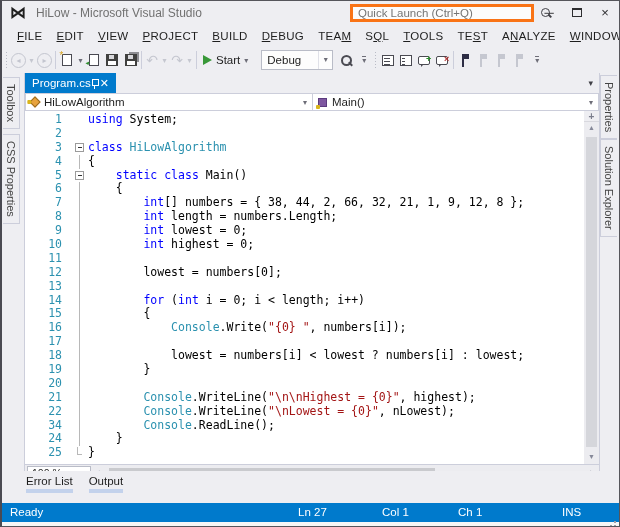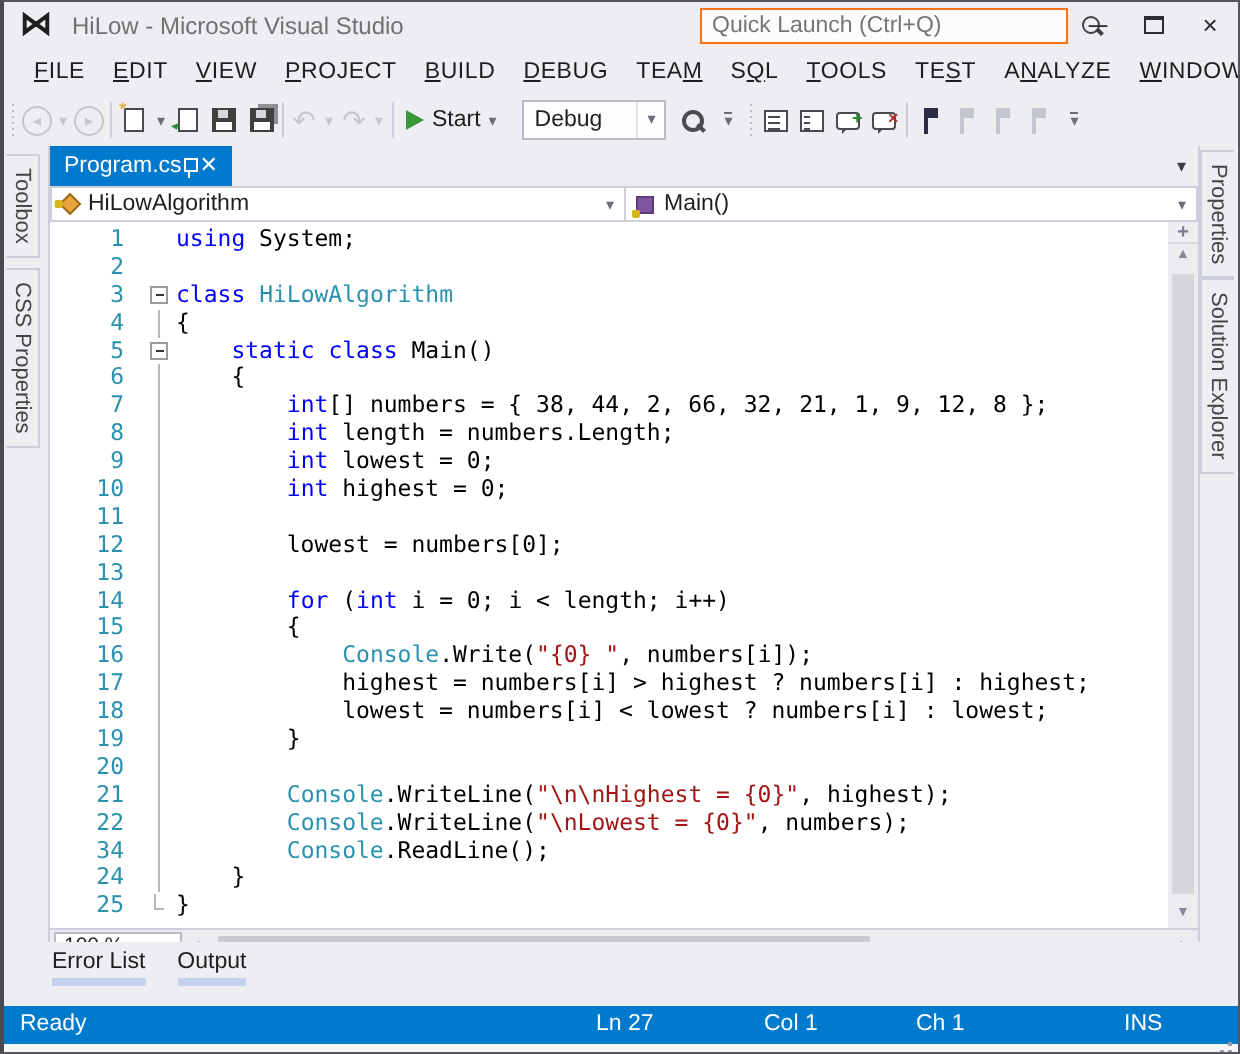--- a/index.html
+++ b/index.html
@@ -7,21 +7,21 @@
   body { font-family:"Liberation Sans", sans-serif; }
   .window {
     position:relative; width:620px; height:527px; background:#EEEEF2;
     border:1px solid #55555B; border-left:2px solid #4A4A52; overflow:hidden;
   }
   
   .titlebar { position:absolute; left:0; top:0; width:100%; height:24px; background:#EEEEF2; }
   .vs-logo { position:absolute; left:8px; top:3px; font-size:16px; font-weight:bold; color:#1E1E1E; line-height:18px; }
   .win-title { position:absolute; left:34px; top:5px; font-size:12px; color:#717171; }
   .quick-launch { position:absolute; left:348px; top:3px; width:184px; height:18px; background:#FCFCFC;
-    border:1px solid #f97316; font-size:11.5px; color:#9A9A9A; padding:0 5px; font-family:"Liberation Sans",sans-serif; }
+    border:3px solid #f97316; font-size:11.5px; color:#9A9A9A; padding:0 5px; font-family:"Liberation Sans",sans-serif; }
   .ql-glass { position:absolute; left:538px; top:6px; width:12px; height:12px; }
   .ql-glass::before { content:""; position:absolute; left:1px; top:1px; width:7px; height:7px; border:1.5px solid #3F3F46; border-radius:50%; }
   .ql-glass::after { content:""; position:absolute; left:8px; top:8px; width:4px; height:1.5px; background:#3F3F46; transform:rotate(45deg); }
   .winbtns { position:absolute; right:6px; top:4px; display:flex; gap:12px; align-items:center; }
   .winbtn { width:16px; height:16px; text-align:center; color:#2D2D30; font-size:13px; line-height:16px; cursor:default; }
   .btn-max i { display:inline-block; width:10px; height:9px; border:1px solid #2D2D30; border-top-width:2px; margin-top:3px; }
   
   .menubar { position:absolute; left:0; top:24px; width:100%; height:22px; display:flex; align-items:center; padding-left:8px; }
   .menu-item { font-size:11.5px; color:#1E1E1E; padding:3px 7px; letter-spacing:.3px; }
   .menu-item u { text-decoration:underline; }
@@ -282,26 +282,26 @@
       <div class="code-line"><span class="ln">7</span><span class="fold"><span class="fold-line"></span></span><span class="code"><span class="c-p">        </span><span class="c-k">int</span><span class="c-p">[] numbers = { 38, 44, 2, 66, 32, 21, 1, 9, 12, 8 };</span></span></div>
       <div class="code-line"><span class="ln">8</span><span class="fold"><span class="fold-line"></span></span><span class="code"><span class="c-p">        </span><span class="c-k">int</span><span class="c-p"> length = numbers.Length;</span></span></div>
       <div class="code-line"><span class="ln">9</span><span class="fold"><span class="fold-line"></span></span><span class="code"><span class="c-p">        </span><span class="c-k">int</span><span class="c-p"> lowest = 0;</span></span></div>
       <div class="code-line"><span class="ln">10</span><span class="fold"><span class="fold-line"></span></span><span class="code"><span class="c-p">        </span><span class="c-k">int</span><span class="c-p"> highest = 0;</span></span></div>
       <div class="code-line"><span class="ln">11</span><span class="fold"><span class="fold-line"></span></span><span class="code"></span></div>
       <div class="code-line"><span class="ln">12</span><span class="fold"><span class="fold-line"></span></span><span class="code"><span class="c-p">        lowest = numbers[0];</span></span></div>
       <div class="code-line"><span class="ln">13</span><span class="fold"><span class="fold-line"></span></span><span class="code"></span></div>
       <div class="code-line"><span class="ln">14</span><span class="fold"><span class="fold-line"></span></span><span class="code"><span class="c-p">        </span><span class="c-k">for</span><span class="c-p"> (</span><span class="c-k">int</span><span class="c-p"> i = 0; i &lt; length; i++)</span></span></div>
       <div class="code-line"><span class="ln">15</span><span class="fold"><span class="fold-line"></span></span><span class="code"><span class="c-p">        {</span></span></div>
       <div class="code-line"><span class="ln">16</span><span class="fold"><span class="fold-line"></span></span><span class="code"><span class="c-p">            </span><span class="c-t">Console</span><span class="c-p">.Write(</span><span class="c-s">"{0} "</span><span class="c-p">, numbers[i]);</span></span></div>
-      <div class="code-line"><span class="ln">17</span><span class="fold"><span class="fold-line"></span></span><span class="code"><span class="c-p">            highest = numbers[i] &gt; highest ? numbers[i] : highest;</span></span></div>
+      <div class="code-line"><span class="ln">17</span><span class="fold"><span class="fold-line"></span></span></div>
       <div class="code-line"><span class="ln">18</span><span class="fold"><span class="fold-line"></span></span><span class="code"><span class="c-p">            lowest = numbers[i] &lt; lowest ? numbers[i] : lowest;</span></span></div>
       <div class="code-line"><span class="ln">19</span><span class="fold"><span class="fold-line"></span></span><span class="code"><span class="c-p">        }</span></span></div>
       <div class="code-line"><span class="ln">20</span><span class="fold"><span class="fold-line"></span></span><span class="code"></span></div>
       <div class="code-line"><span class="ln">21</span><span class="fold"><span class="fold-line"></span></span><span class="code"><span class="c-p">        </span><span class="c-t">Console</span><span class="c-p">.WriteLine(</span><span class="c-s">"\n\nHighest = {0}"</span><span class="c-p">, highest);</span></span></div>
-      <div class="code-line"><span class="ln">22</span><span class="fold"><span class="fold-line"></span></span><span class="code"><span class="c-p">        </span><span class="c-t">Console</span><span class="c-p">.WriteLine(</span><span class="c-s">"\nLowest = {0}"</span><span class="c-p">, numbers);</span></span></div>
+      <div class="code-line"><span class="ln">22</span><span class="fold"><span class="fold-line"></span></span><span class="code"><span class="c-p">        </span><span class="c-t">Console</span><span class="c-p">.WriteLine(</span><span class="c-s">"\nLowest = {0}"</span><span class="c-p">, nLowest);</span></span></div>
       <div class="code-line"><span class="ln">34</span><span class="fold"><span class="fold-line"></span></span><span class="code"><span class="c-p">        </span><span class="c-t">Console</span><span class="c-p">.ReadLine();</span></span></div>
       <div class="code-line"><span class="ln">24</span><span class="fold"><span class="fold-line"></span></span><span class="code"><span class="c-p">    }</span></span></div>
       <div class="code-line"><span class="ln">25</span><span class="fold"><span class="fold-end"></span></span><span class="code"><span class="c-p">}</span></span></div>
     </div>
 
   <div class="vscroll">
     <div class="vs-split">+</div>
     <div class="vs-arrow">▲</div>
     <div class="vs-thumb"></div>
     <div class="vs-arrow vs-down">▼</div>

